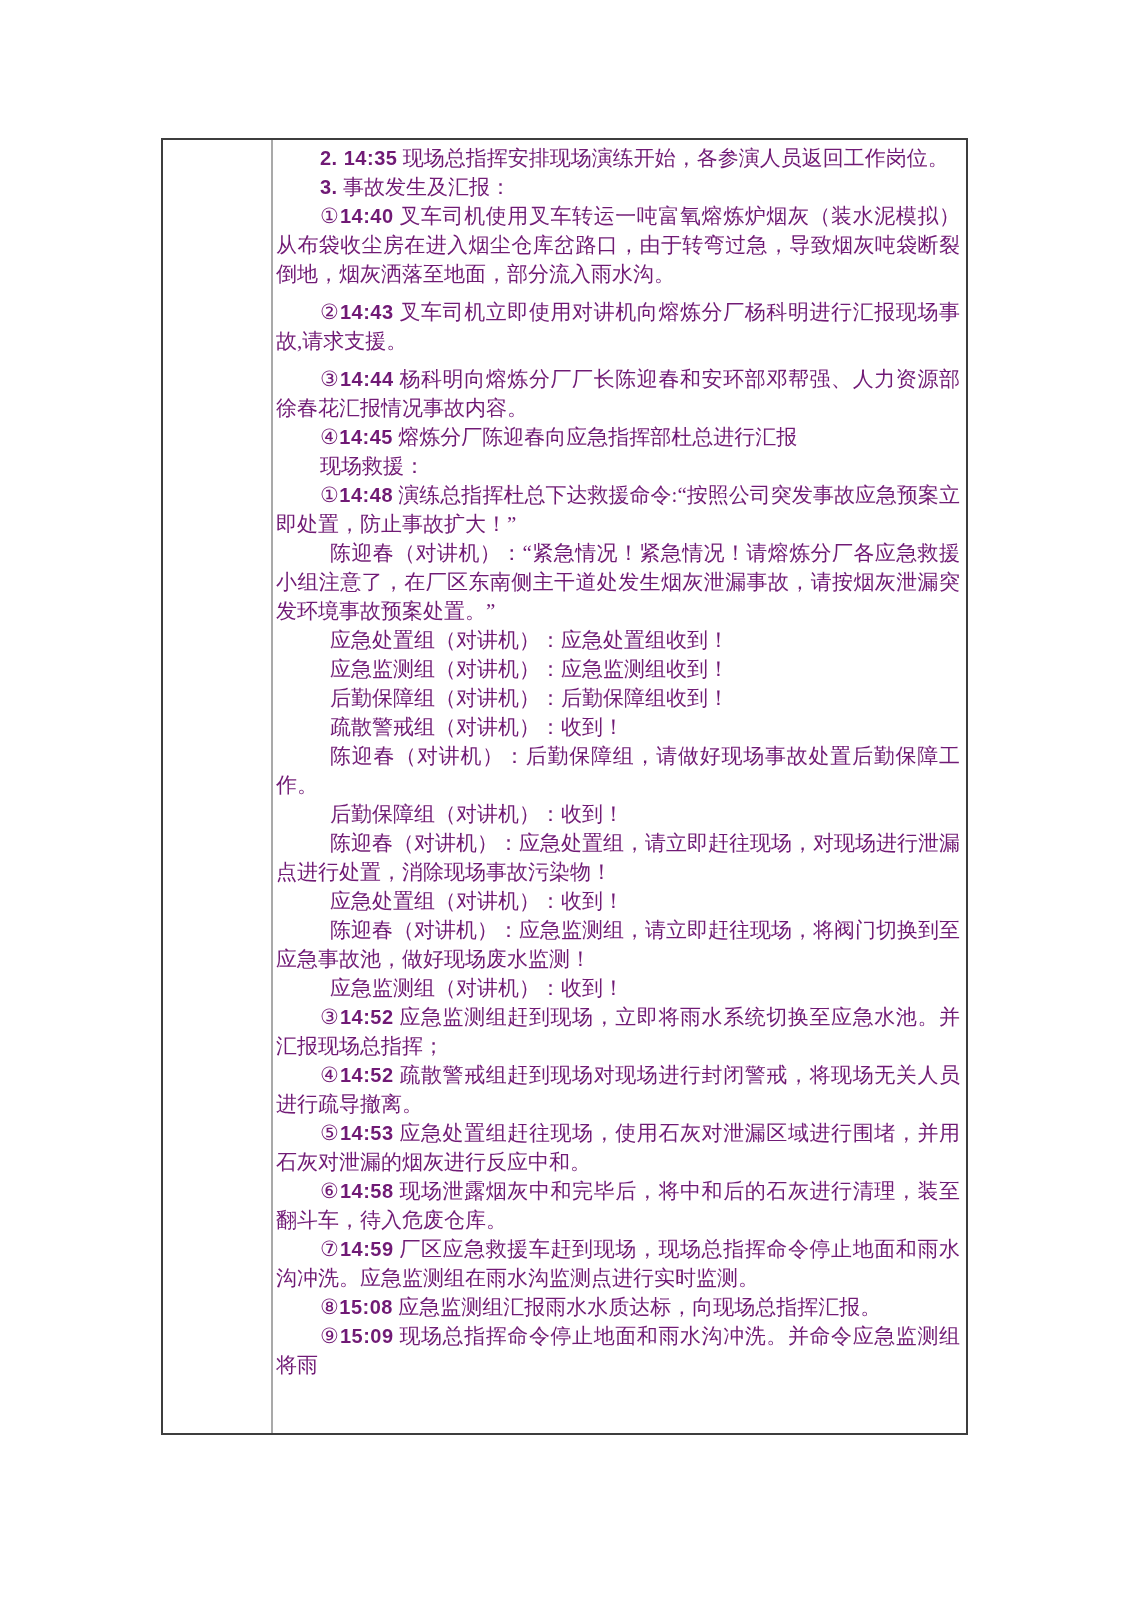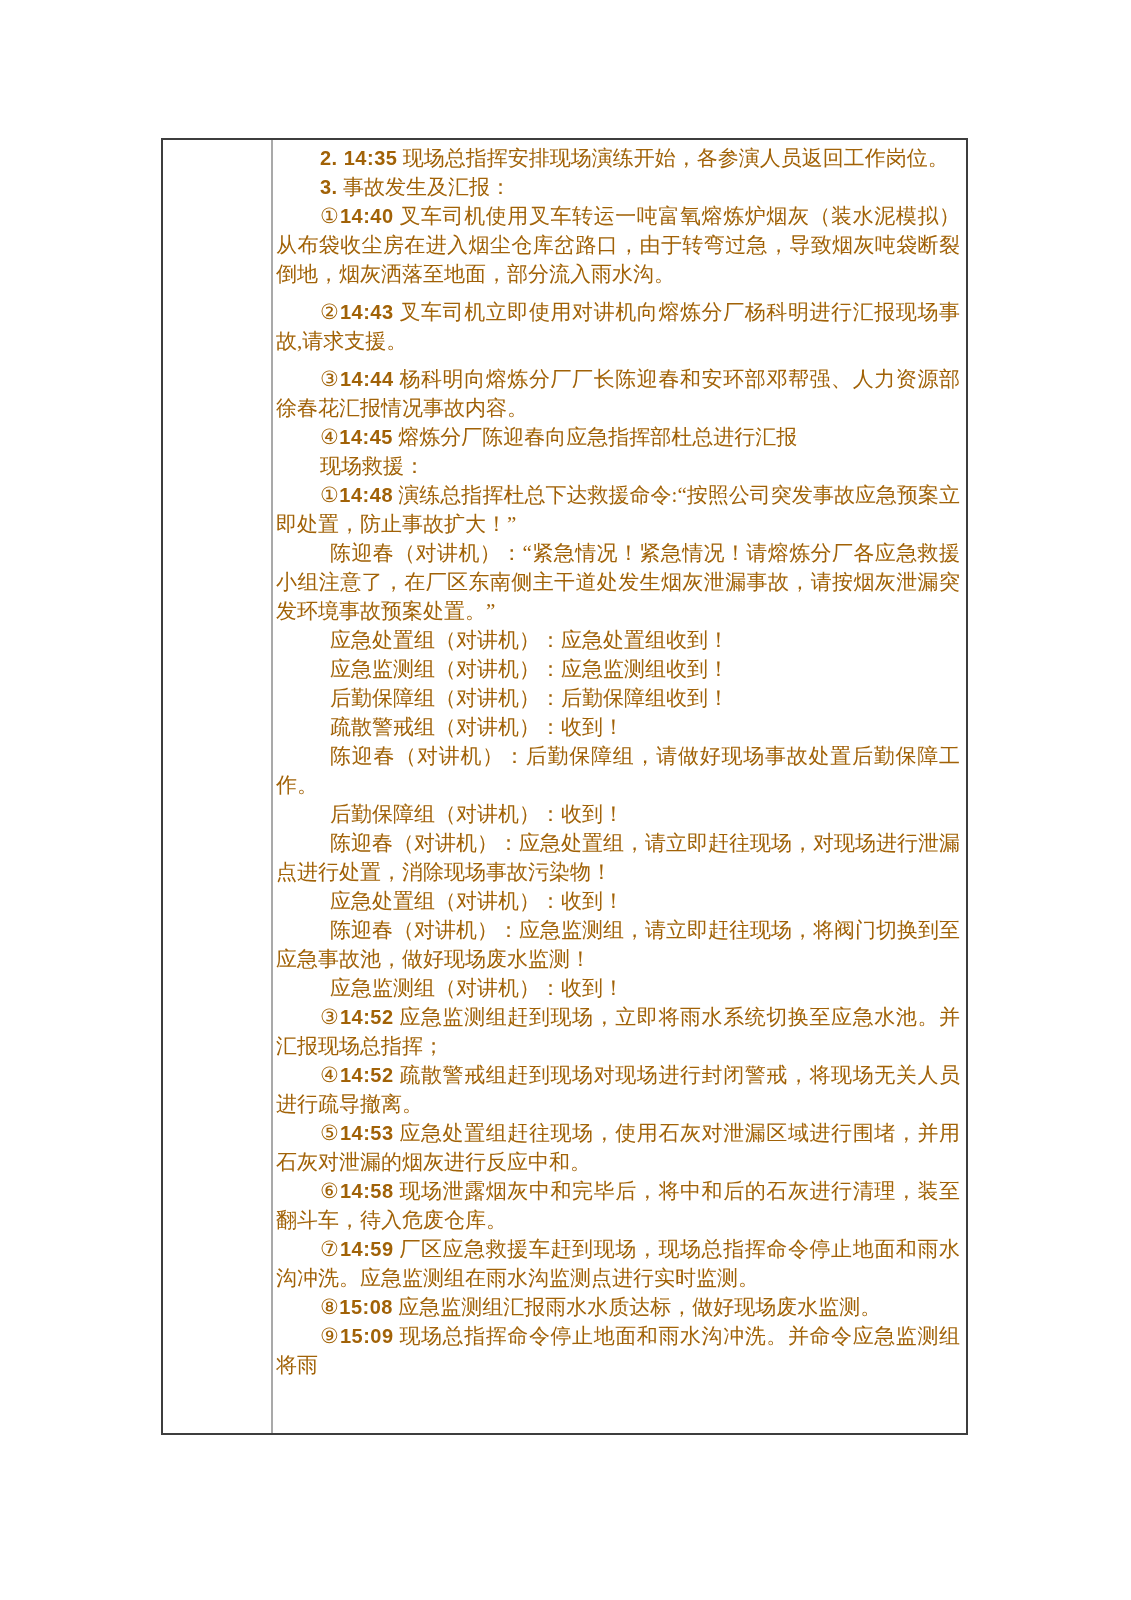--- a/index.html
+++ b/index.html
@@ -35,21 +35,21 @@
   .cell-right {
     flex: 1;
     padding: 4px 6px 0 3px;
     overflow: hidden;
     box-sizing: border-box;
   }
   .cell-right p {
     margin: 0;
     font-size: 21px;
     line-height: 29px;
-    color: #a16207;
+    color: #701a75;
     text-align: justify;
   }
   .cell-right p.para   { text-indent: 44px; }
   .cell-right p.dialog { text-indent: 54px; }
   .cell-right p.gap    { margin-top: 9px; }
   .num {
     font-family: "Liberation Sans", "DejaVu Sans", sans-serif;
     font-weight: bold;
     font-size: 20px;
     letter-spacing: 0.5px;
@@ -85,18 +85,18 @@
           <p class="dialog"><span>后勤保障组（对讲机）：收到！</span></p>
           <p class="dialog"><span>陈迎春（对讲机）：应急处置组，请立即赶往现场，对现场进行泄漏点进行处置，消除现场事故污染物！</span></p>
           <p class="dialog"><span>应急处置组（对讲机）：收到！</span></p>
           <p class="dialog"><span>陈迎春（对讲机）：应急监测组，请立即赶往现场，将阀门切换到至应急事故池，做好现场废水监测！</span></p>
           <p class="dialog"><span>应急监测组（对讲机）：收到！</span></p>
           <p class="para"><span class="num circ">③</span><span class="num">14:52</span> <span>应急监测组赶到现场，立即将雨水系统切换至应急水池。并汇报现场总指挥；</span></p>
           <p class="para"><span class="num circ">④</span><span class="num">14:52</span> <span>疏散警戒组赶到现场对现场进行封闭警戒，将现场无关人员进行疏导撤离。</span></p>
           <p class="para"><span class="num circ">⑤</span><span class="num">14:53</span> <span>应急处置组赶往现场，使用石灰对泄漏区域进行围堵，并用石灰对泄漏的烟灰进行反应中和。</span></p>
           <p class="para"><span class="num circ">⑥</span><span class="num">14:58</span> <span>现场泄露烟灰中和完毕后，将中和后的石灰进行清理，装至翻斗车，待入危废仓库。</span></p>
           <p class="para"><span class="num circ">⑦</span><span class="num">14:59</span> <span>厂区应急救援车赶到现场，现场总指挥命令停止地面和雨水沟冲洗。应急监测组在雨水沟监测点进行实时监测。</span></p>
-          <p class="para"><span class="num circ">⑧</span><span class="num">15:08</span> <span>应急监测组汇报雨水水质达标，做好现场废水监测。</span></p>
+          <p class="para"><span class="num circ">⑧</span><span class="num">15:08</span> <span>应急监测组汇报雨水水质达标，向现场总指挥汇报。</span></p>
           <p class="para"><span class="num circ">⑨</span><span class="num">15:09</span> <span>现场总指挥命令停止地面和雨水沟冲洗。并命令应急监测组将雨</span></p>
         </div>
     </div>
   </div>
 </div>
 
 </body></html>

